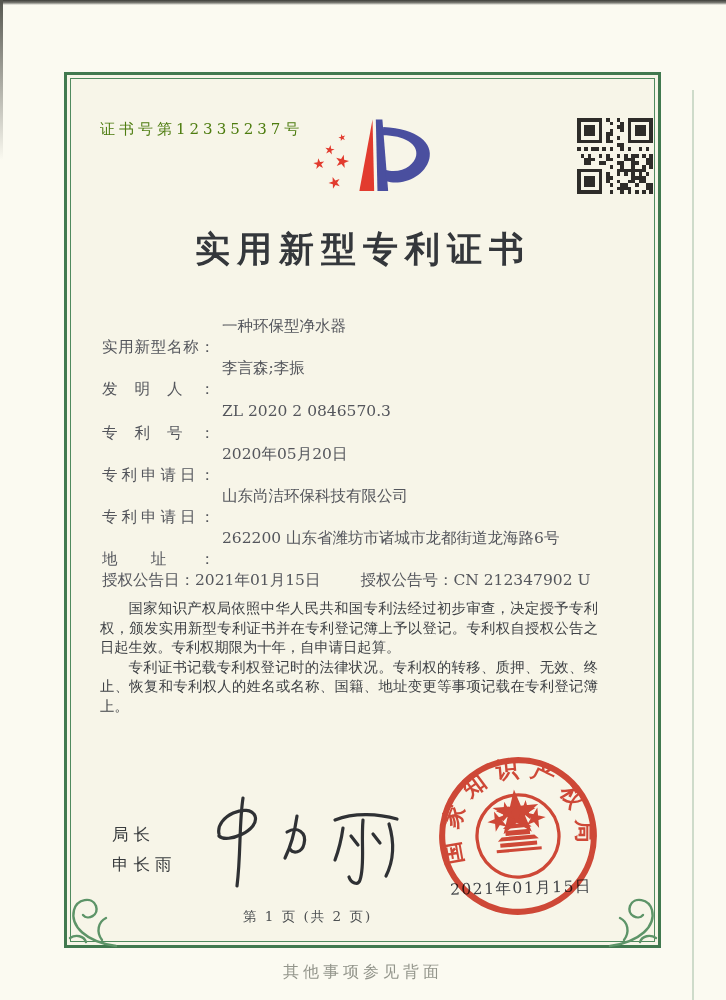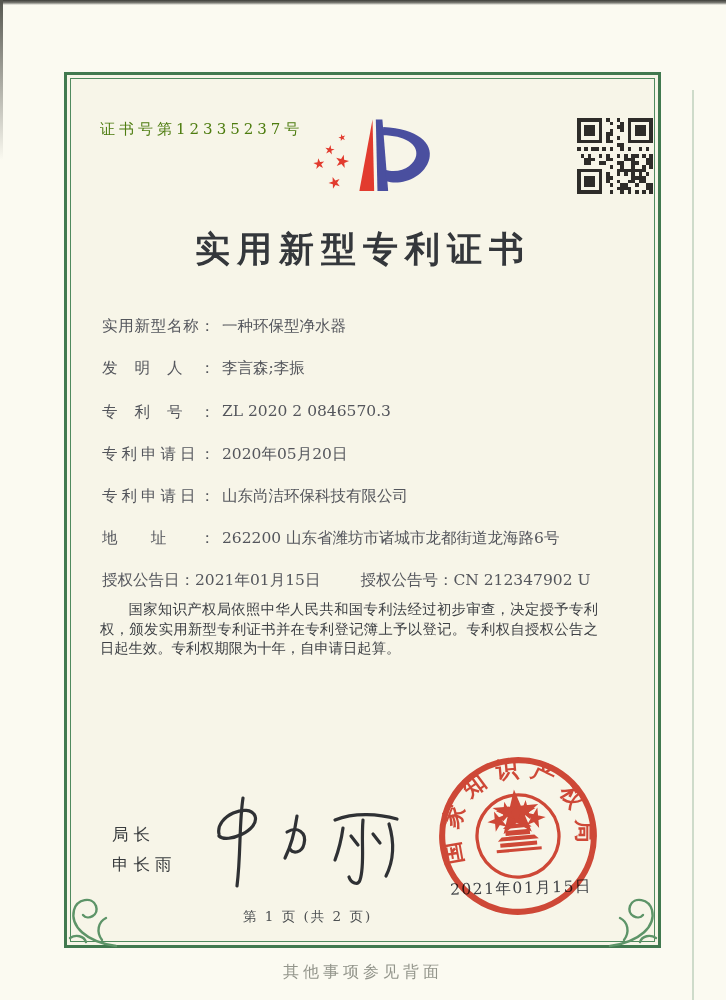--- a/index.html
+++ b/index.html
@@ -12,25 +12,25 @@
   .scan-left{position:absolute;left:0;top:0;width:3px;height:160px;background:linear-gradient(to bottom,#55564f,rgba(90,92,84,0));}
   
   .frame{position:absolute;left:64px;top:72px;width:597px;height:876px;
     border:3px solid #41794f;background:#f7f5e8;box-sizing:border-box;}
   .frame::after{content:"";position:absolute;left:3px;top:3px;right:3px;bottom:3px;border:1px solid #4f8a5e;}
   .abs{position:absolute;}
   .cert-no{left:100px;top:120px;font-size:15px;letter-spacing:4px;color:#4d7c0f;}
   .title{left:120px;top:226px;width:486px;text-align:center;font-size:35px;font-weight:bold;
     letter-spacing:7px;color:#34373b;}
   .row{left:102px;font-size:15.5px;color:#54565c;white-space:nowrap;}
-  .flabel{display:inline-block;width:113px;text-align:justify;text-align-last:justify;-moz-text-align-last:justify;vertical-align:top;}
+  .flabel{display:inline-block;width:113px;text-align:justify;text-align-last:justify;-moz-text-align-last:justify;vertical-align:top;margin-top:21px;}
   .fval{margin-left:7px;}
   .grant2{margin-left:40px;}
   .paras{left:100px;top:600px;width:498px;font-size:14.3px;line-height:19.6px;
-    color:#3e4145;text-align:justify;}
+    color:#3e4145;text-align:justify;font-family:Liberation Mono, monospace;}
   .paras p{margin:0;text-indent:2em;}
   .signer{left:112px;font-size:16.5px;letter-spacing:5px;color:#393c3e;}
   .pageno{left:243px;top:908px;width:240px;text-align:left;font-size:13.5px;letter-spacing:2px;color:#4d5052;}
   .backnote{left:243px;top:962px;width:240px;text-align:center;font-size:16px;letter-spacing:4px;color:#93958b;}
   .sealdate{left:450px;top:878px;font-size:15.5px;letter-spacing:1.5px;color:#3f4246;transform:rotate(-1.5deg);}
   .seal{left:436px;top:754px;mix-blend-mode:multiply;opacity:0.92;transform:rotate(-5deg);}
   .sig{left:203px;top:790px;}
   .qr{left:576px;top:118px;}
   .logo{left:296px;top:110px;}
   .orn{bottom:50px;}
@@ -206,20 +206,21 @@
   </div>
   <div class="abs row" style="top:528px">
     <span class="flabel">地址：</span><span class="fval">262200 山东省潍坊市诸城市龙都街道龙海路6号</span>
   </div>
   <div class="abs row" style="top:570px">
     <span>授权公告日：</span><span>2021年01月15日</span><span class="grant2">授权公告号：</span><span>CN 212347902 U</span>
   </div>
 
   <div class="abs paras">
     <p>国家知识产权局依照中华人民共和国专利法经过初步审查，决定授予专利权，颁发实用新型专利证书并在专利登记簿上予以登记。专利权自授权公告之日起生效。专利权期限为十年，自申请日起算。</p>
+    <p>专利证书记载专利权登记时的法律状况。专利权的转移、质押、无效、终止、恢复和专利权人的姓名或名称、国籍、地址变更等事项记载在专利登记簿上。</p>
   </div>
 
   <div class="abs signer" style="top:824px">局长</div>
   <div class="abs signer" style="top:854px">申长雨</div>
 
   <svg class="abs sig" width="208" height="100" viewBox="0 0 208 100">
     <g fill="none" stroke="#2f3134" stroke-width="3.2" stroke-linecap="round" stroke-linejoin="round">
       <path d="M40,8 C36,34 38,64 34,96"></path>
       <path d="M16,44 C12,26 46,12 52,26 C57,40 24,54 16,46"></path>
       <path d="M94,26 C92,40 88,56 82,68"></path>

